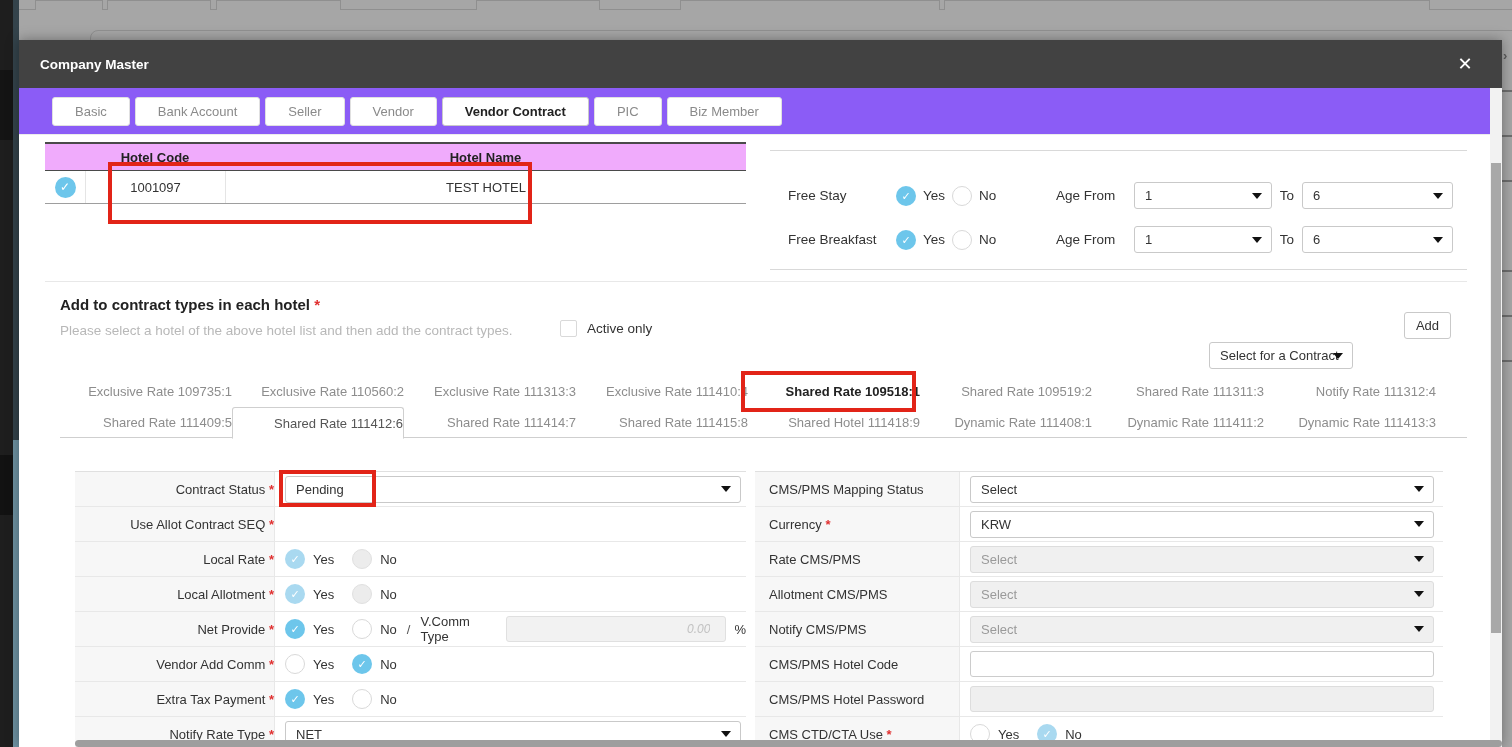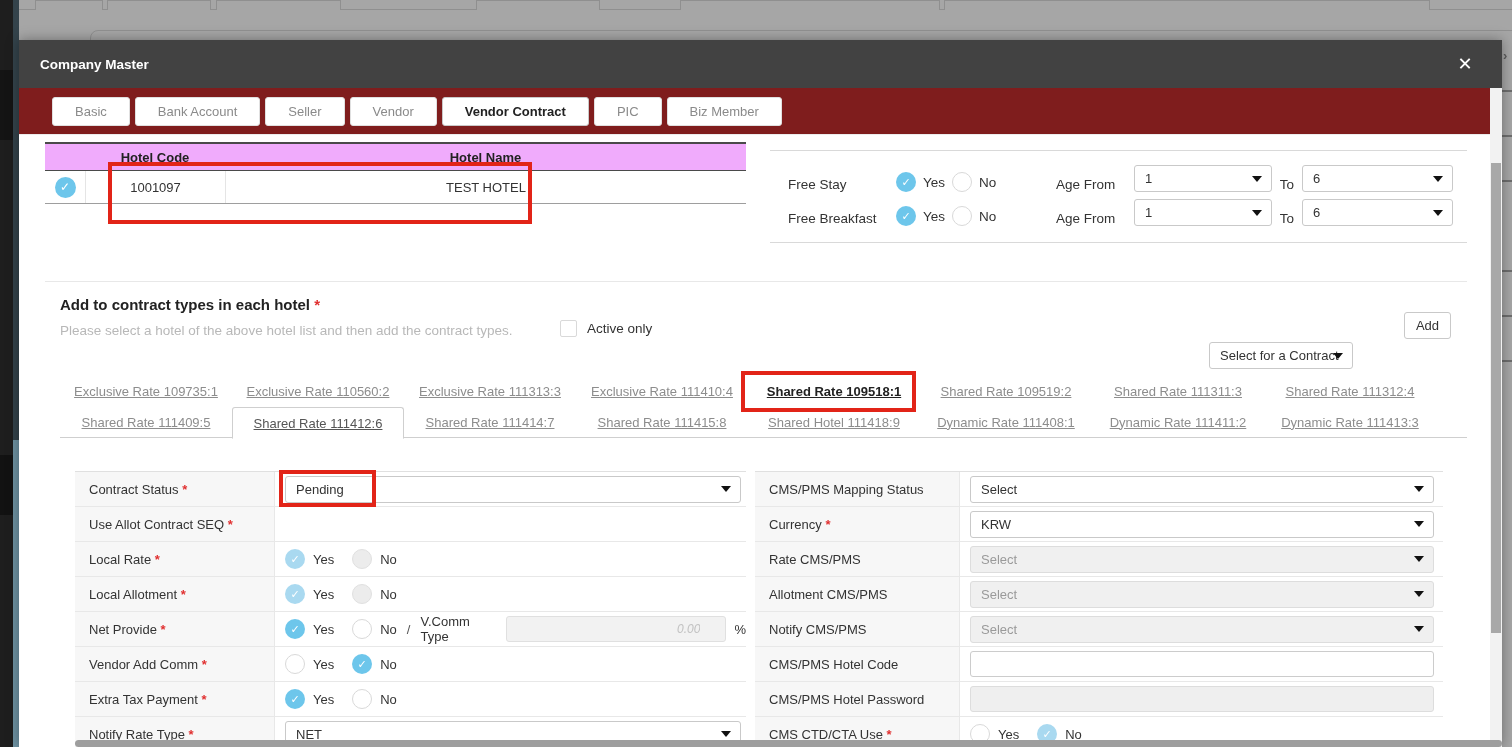--- a/index.html
+++ b/index.html
@@ -20,21 +20,21 @@
   .right-strip { position:absolute; left:1502px; top:40px; width:10px; height:707px; background:#a6a6a6; }
   .right-strip .hline { position:absolute; left:0; width:10px; height:2px; background:#6e6e6e; }
   .right-strip .chev { position:absolute; left:1px; top:8px; color:#5d5d5d; font-size:13px; font-weight:bold; }
 
   
   .modal { position:absolute; left:19px; top:40px; width:1483px; height:707px; background:#ffffff; box-shadow:0 0 12px rgba(0,0,0,.35); }
   .modal-header { position:absolute; left:0; top:0; width:100%; height:48px; background:#424242; display:flex; align-items:center; }
   .modal-title { color:#ffffff; font-size:13.5px; font-weight:bold; margin-left:21px; }
   .modal-close { position:absolute; right:26px; top:13px; width:22px; height:22px; color:#ffffff; font-size:18px; line-height:22px; text-align:center; cursor:pointer; }
 
-  .tabstrip { position:absolute; left:0; top:48px; width:100%; height:47px; background:#7f1d1d; border-bottom:1px solid #ececec; display:flex; align-items:center; padding-left:33px; gap:5px; }
+  .tabstrip { position:absolute; left:0; top:48px; width:100%; height:47px; background:#8b5cf6; border-bottom:1px solid #ececec; display:flex; align-items:center; padding-left:33px; gap:5px; }
   .mtab { height:29px; padding:0 22px; background:#ffffff; border:1px solid #e0e0e0; border-radius:3px; font-size:13px; color:#8a8a8a; display:flex; align-items:center; }
   .mtab.active { color:#222; font-weight:bold; border-color:#c9c9c9; }
 
   
   .hotel-table { position:absolute; left:26px; top:102px; width:701px; }
   .ht-head { display:flex; height:29px; background:#f0abfc; border-top:2px solid #4a4a4a; border-bottom:1px solid #4a4a4a; }
   .ht-row { display:flex; height:33px; background:#fff; border-bottom:1px solid #9e9e9e; }
   .ht-c0 { width:40px; display:flex; align-items:center; justify-content:center; }
   .ht-c1 { width:140px; display:flex; align-items:center; justify-content:center; font-size:13px; color:#333; border-left:1px solid #e5e5e5; }
   .ht-c2 { flex:1; display:flex; align-items:center; justify-content:center; font-size:13px; color:#333; border-left:1px solid #e5e5e5; }
@@ -42,21 +42,21 @@
 
   .check-circle { width:21px; height:21px; border-radius:50%; background:#6dc6eb; color:#fff; font-size:12px; line-height:21px; text-align:center; }
   .radio { display:inline-block; width:20px; height:20px; border-radius:50%; text-align:center; font-size:11px; line-height:20px; color:#fff; flex:none; }
   .radio.on  { background:#6dc6eb; }
   .radio.on.dim { background:#a9d9f0; }
   .radio.off { background:#fff; border:1px solid #d9d9d9; color:transparent; }
   .radio.off.dim { background:#ececec; border:1px solid #e0e0e0; }
 
   
   .benefit-panel { position:absolute; left:751px; top:110px; width:697px; border-top:1px solid #d9d9d9; border-bottom:1px solid #d9d9d9; padding:14px 0 16px 18px; }
-  .b-row { display:flex; align-items:flex-end; height:27px; margin-bottom:7px; font-size:13.5px; color:#333; }
+  .b-row { display:flex; align-items:center; height:27px; margin-bottom:7px; font-size:13.5px; color:#333;margin-top:17px; }
   .b-row:last-child { margin-bottom:0; }
   .b-label { width:108px; }
   .b-yesno { display:flex; align-items:center; gap:7px; width:160px; }
   .b-age { width:78px; }
   .b-to { width:30px; text-align:center; }
 
   .select { height:27px; border:1px solid #c9c9c9; border-radius:3px; background:#fff; display:flex; align-items:center; font-size:13px; color:#333; padding:0 10px; position:relative; }
   .select .caret { position:absolute; right:9px; top:50%; margin-top:-3px; width:0; height:0; border-left:5px solid transparent; border-right:5px solid transparent; border-top:6px solid #111; }
   .select.disabled { background:#f0f0f0; color:#9a9a9a; border-color:#ddd; }
   .select .txt { padding-right:18px; white-space:nowrap; overflow:hidden; }
@@ -70,38 +70,38 @@
   .sec-sub { position:absolute; left:41px; top:283px; font-size:13.5px; color:#b8b8b8; }
   .activeonly { position:absolute; left:541px; top:280px; display:flex; align-items:center; gap:10px; font-size:13.5px; color:#333; }
   .checkbox { width:17px; height:17px; border:1px solid #d9d9d9; border-radius:2px; background:#fff; }
   .ct-select { position:absolute; left:1190px; top:256px; width:144px;margin-top:46px; }
   .add-btn { position:absolute; left:1385px; top:272px; width:47px; height:27px; border:1px solid #c9c9c9; border-radius:3px; background:#fff; font-size:13px; color:#333; display:flex; align-items:center; justify-content:center; font-family:"Liberation Sans",sans-serif; }
 
   
   .ctabs { position:absolute; left:41px; top:336px; width:1407px; }
   .ct-row { display:flex; height:31px; }
   .ct-row2 { border-bottom:1px solid #cfcfcf; }
-  .ctab { width:172px; display:flex; align-items:center; justify-content:center; font-size:13px; color:#8d8d8d; white-space:nowrap;text-decoration:underline; }
+  .ctab { width:172px; display:flex; align-items:center; justify-content:flex-end; font-size:13px; color:#8d8d8d; white-space:nowrap; }
   .ctab.hl { color:#222; font-weight:bold; }
   .ctab.active { background:#fff; border:1px solid #cfcfcf; border-bottom:1px solid #fff; border-radius:3px 3px 0 0; color:#555; margin-bottom:-1px; height:32px; }
 
   
   .form-table { position:absolute; top:431px; border-top:1px solid #e0e0e0; }
   .form-left { left:56px; width:671px; }
   .form-right { left:736px; width:688px; }
   .frow { display:flex; height:35px; border-bottom:1px solid #e8e8e8; }
   .flabel { background:#f7f7f7; border-right:1px solid #e8e8e8; display:flex; align-items:center; padding-left:14px; font-size:13px; color:#333; flex:none; }
-  .form-left .flabel { width:200px; }
+  .form-left .flabel { width:200px;justify-content:flex-end; }
   .form-right .flabel { width:205px; }
   .fval { flex:1; display:flex; align-items:center; padding-left:10px; gap:8px; font-size:13px; color:#333; background:#fff; }
   .fval .select { width:456px; }
   .form-right .fval .select, .form-right .fval .tinput { width:464px; }
   .tinput { height:26px; border:1px solid #ccc; border-radius:3px; background:#fff; }
   .tinput.disabled { background:#efefef; border-color:#ddd; }
-  .vcomm-input { width:228px; height:26px; border:1px solid #e0e0e0; border-radius:3px; background:#f2f2f2; text-align:right; padding-right:25px; font-size:12px; font-style:italic; color:#b9b9b9; font-family:"Liberation Sans",sans-serif; }
+  .vcomm-input { width:228px; height:26px; border:1px solid #e0e0e0; border-radius:3px; background:#f2f2f2; text-align:right; padding-right:15px; font-size:12px; font-style:italic; color:#b9b9b9; font-family:"Liberation Sans",sans-serif; }
   .vcomm-input::placeholder { color:#c2c2c2; font-style:italic; }
   .slash { color:#555; margin:0 2px; }
   .ylabel { margin-right:10px; }
 
   
   .redbox { position:absolute; border:4px solid #e22418; pointer-events:none; }
   .rb-hotel { left:89px; top:122px; width:424px; height:62px; }
   .rb-tab { left:722px; top:331px; width:175px; height:41px; }
   .rb-pending { left:260px; top:430px; width:97px; height:37px; }
 
@@ -259,21 +259,21 @@
       <div class="ctab hl">
           <span>Shared Rate 109518:1</span>
         </div>
       <div class="ctab">
           <span>Shared Rate 109519:2</span>
         </div>
       <div class="ctab">
           <span>Shared Rate 111311:3</span>
         </div>
       <div class="ctab">
-          <span>Shared Rate 111312:4</span>
+          <span>Notify Rate 111312:4</span>
         </div>
     </div>
     <div class="ct-row ct-row2">
       <div class="ctab">
           <span>Shared Rate 111409:5</span>
         </div>
       <div class="ctab active">
           <span>Shared Rate 111412:6</span>
         </div>
       <div class="ctab">

